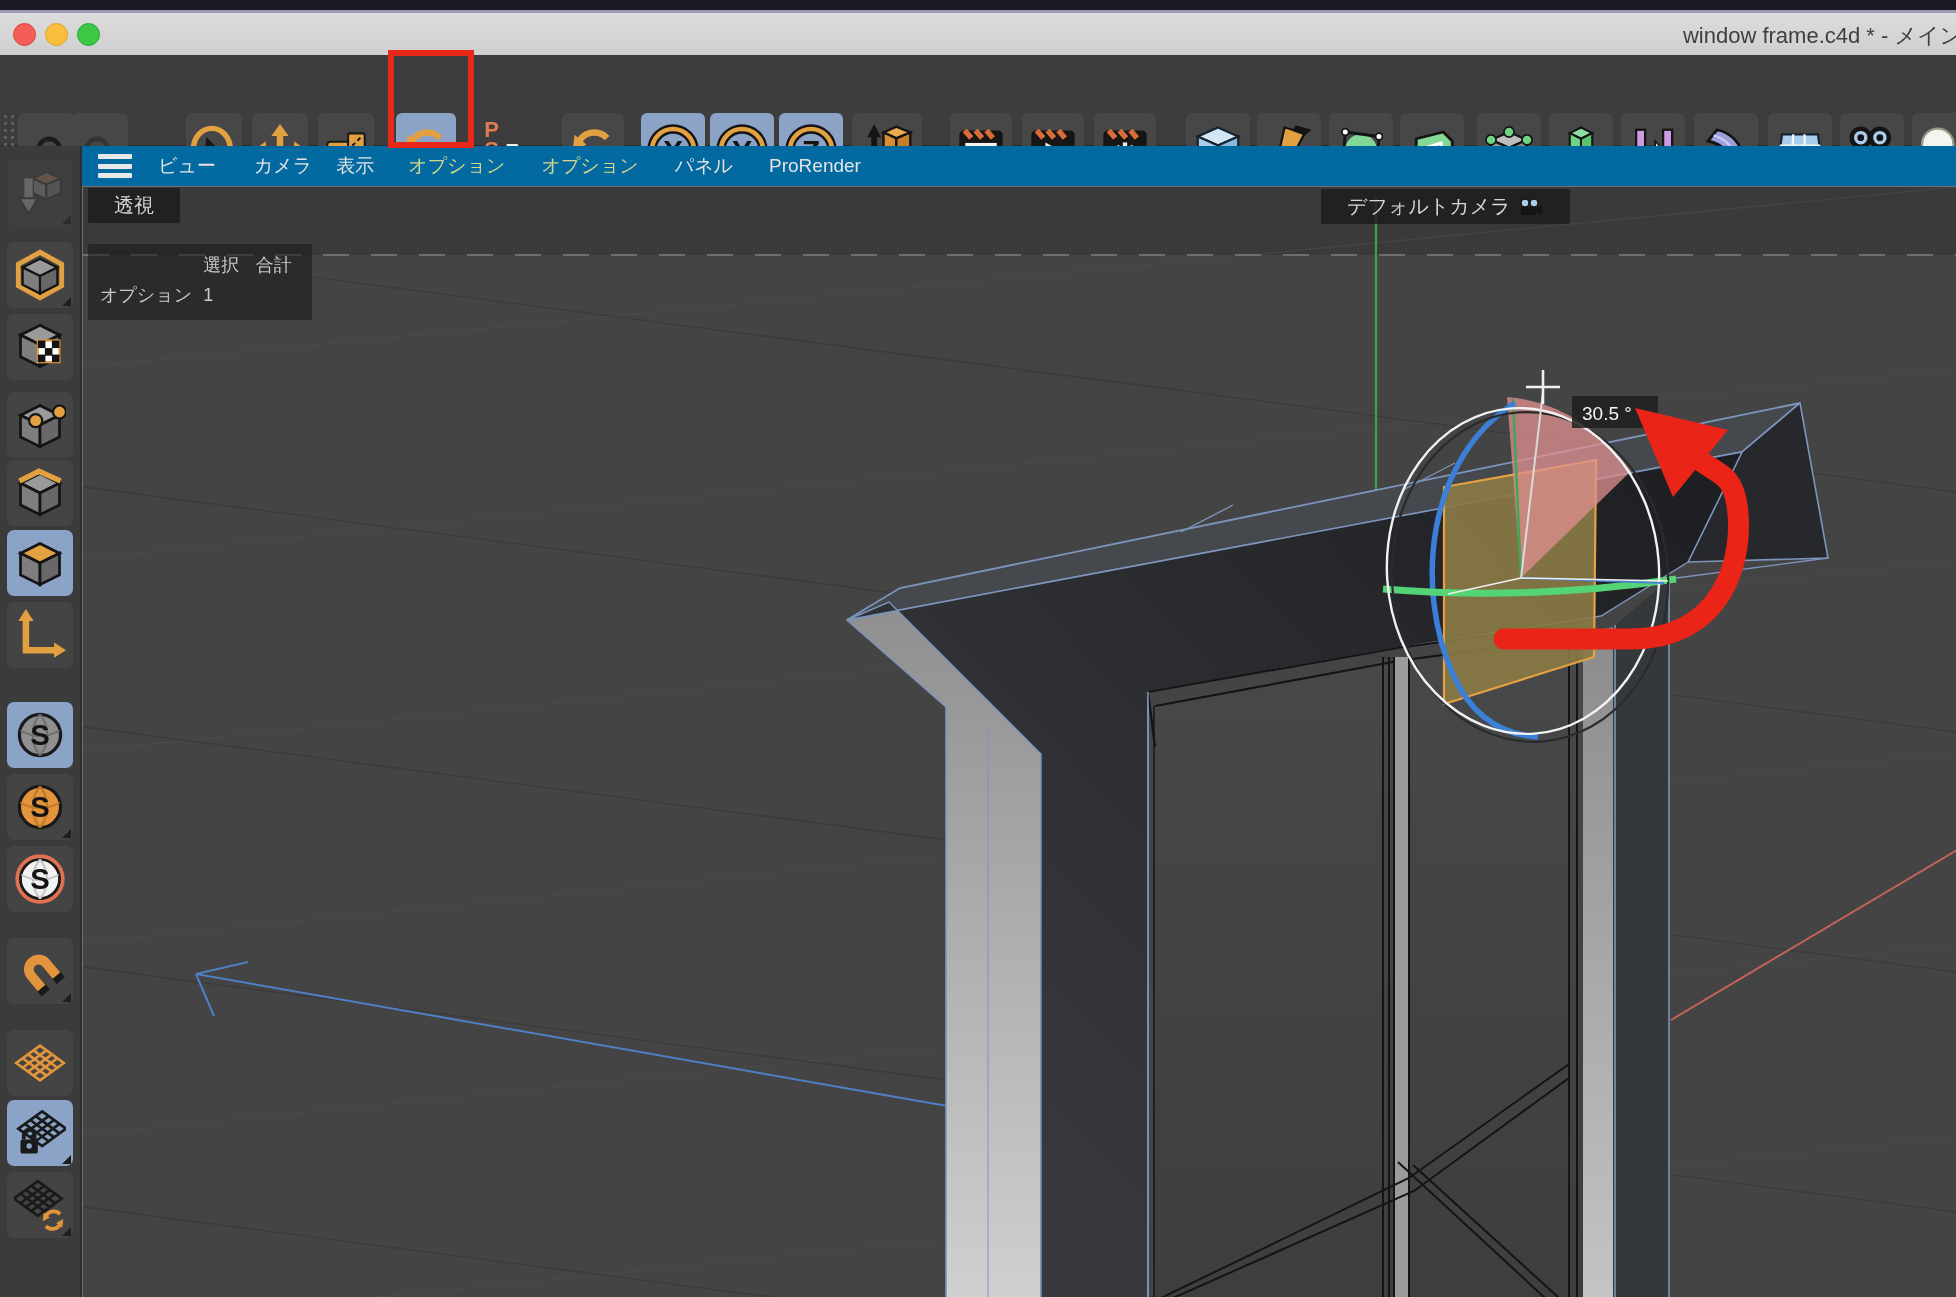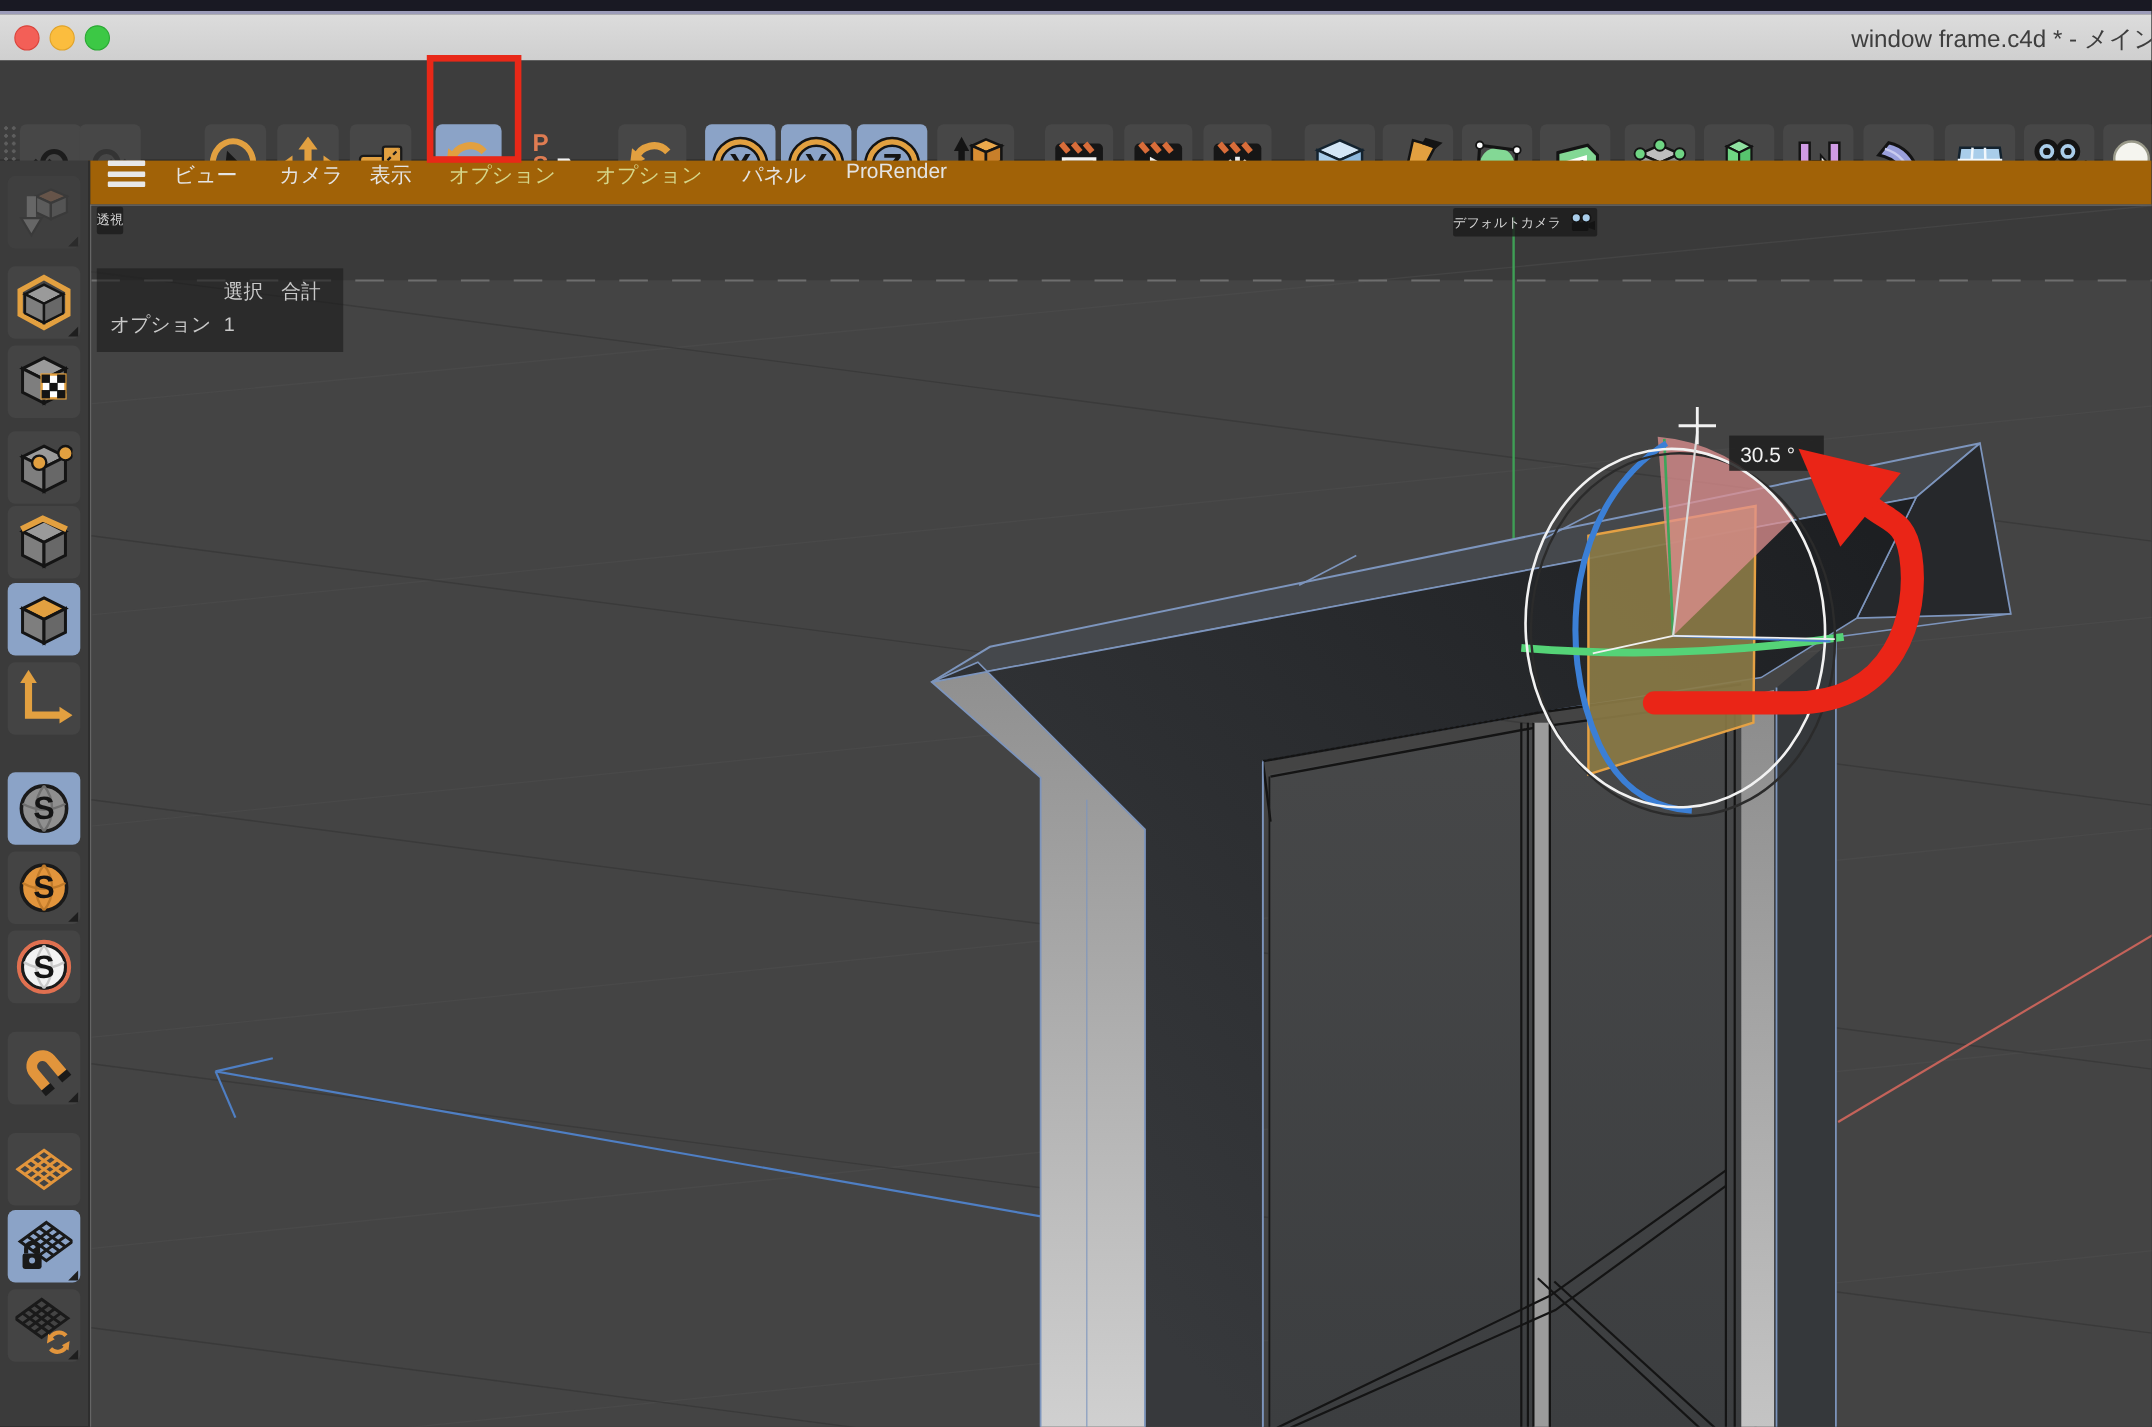--- a/index.html
+++ b/index.html
@@ -25,43 +25,43 @@
   .tbtn{position:absolute;top:58px;width:56px;height:74px;background:#474747;border-radius:6px;
         display:flex;align-items:center;justify-content:center;}
   .tbtn.hl{background:#8ba3c7;}
   .tbtn .fly{position:absolute;right:2px;bottom:2px;width:0;height:0;
         border-left:9px solid transparent;border-bottom:9px solid #1e1e1e;}
   .glyph{font-size:40px;line-height:1;color:#1c1c1c;font-weight:bold;}
   .glyph.dim{color:#343434;}
   #red-annotation-box{left:388px;top:50px;width:74px;height:86px;border:6px solid #e82818;z-index:30;}
 
   
-  #menubar{left:80px;top:146px;width:1876px;height:40px;background:#a16207;border-bottom:1px solid #2a2a2a;
-           display:flex;align-items:flex-start;}
+  #menubar{left:80px;top:146px;width:1876px;height:40px;background:#0369a1;border-bottom:1px solid #2a2a2a;
+           display:flex;align-items:center;}
   #menubar .mitem{font-size:19px;color:#e4e4e4;margin-right:10px;white-space:nowrap;}
   #menubar .mitem.hl{color:#d6d78a;}
   #hamburger{width:34px;height:24px;margin:0 26px 0 18px;display:flex;flex-direction:column;justify-content:space-between;}
   #hamburger div{height:5px;background:#e8e8e8;border-radius:1px;}
   #sidebar-handle{left:2px;top:150px;width:13px;height:38px;}
 
   
   #sidebar{left:0;top:146px;width:80px;height:1151px;background:#3b3b3b;border-right:2px solid #2e2e2e;}
   .sbtn{position:absolute;left:7px;width:66px;height:66px;background:#444444;border-radius:7px;
         display:flex;align-items:center;justify-content:center;}
   .sbtn.active{background:#8ba3c7;}
   .sbtn.disabled{opacity:.55;}
   .sbtn .fly{position:absolute;right:2px;bottom:2px;width:0;height:0;
         border-left:9px solid transparent;border-bottom:9px solid #1e1e1e;}
 
   
   #viewport{left:82px;top:186px;width:1874px;height:1111px;background:#434343;
             border-top:1px solid #707070;border-left:1px solid #707070;}
   #scene{position:absolute;left:0;top:0;}
-  .vplabel{position:absolute;background:rgba(28,28,28,.8);color:#d6d6d6;font-size:12px;
-           padding:4px 0;border-radius:2px;white-space:nowrap;}
+  .vplabel{position:absolute;background:rgba(28,28,28,.8);color:#d6d6d6;font-size:20px;
+           padding:4px 26px;border-radius:2px;white-space:nowrap;}
   #view-label{left:5px;top:1px;}
   #camera-label{left:1238px;top:2px;display:flex;align-items:center;gap:7px;}
   #hud-panel{position:absolute;left:5px;top:57px;width:208px;background:rgba(24,24,24,.55);
              color:#c9c9c9;font-size:18px;padding:6px 8px 10px 8px;}
   #hud-panel table{border-collapse:collapse;width:100%;}
   #hud-panel td{padding:3px 4px;white-space:nowrap;}
   #hud-panel td.num{text-align:left;width:46px;}
   #hud-panel td.lab{width:96px;}
 </style>
 </head>

